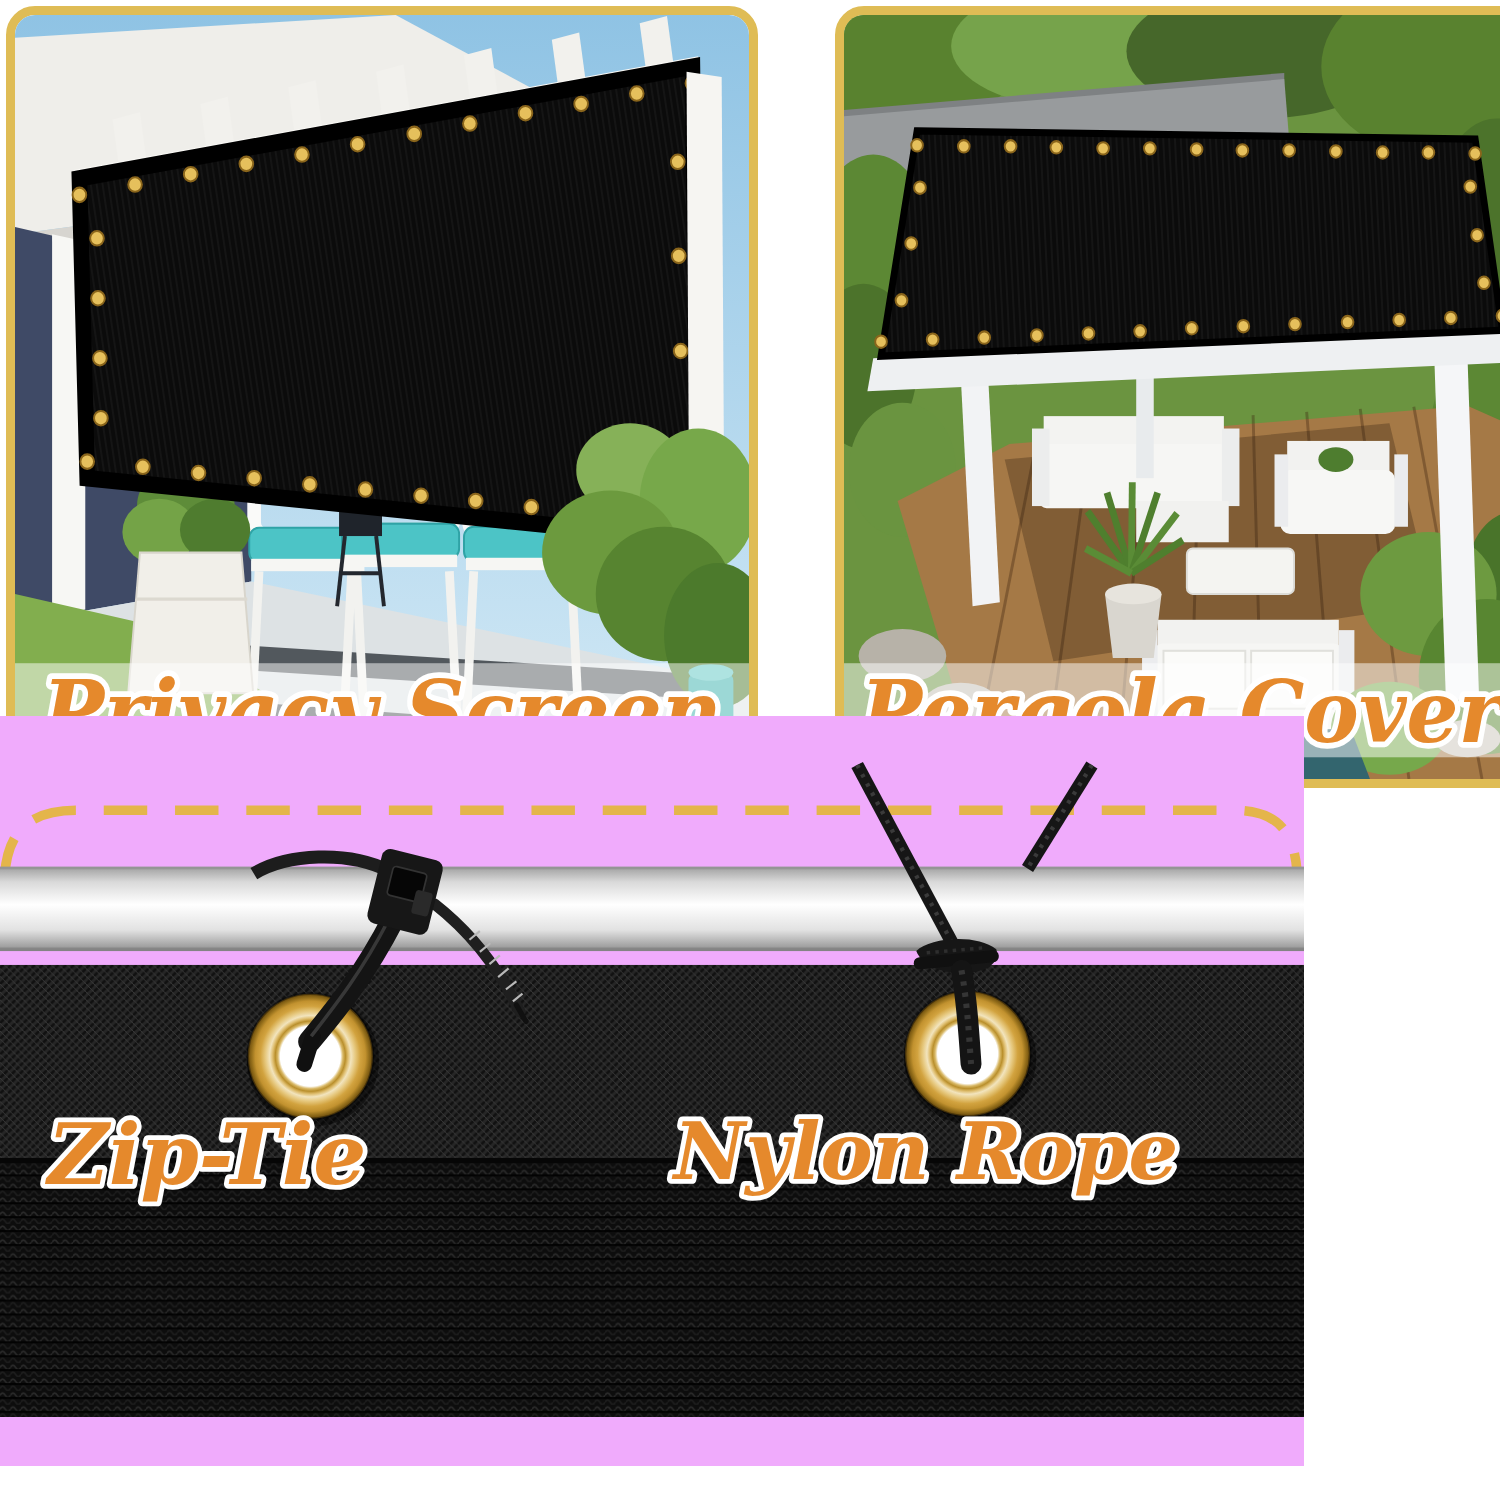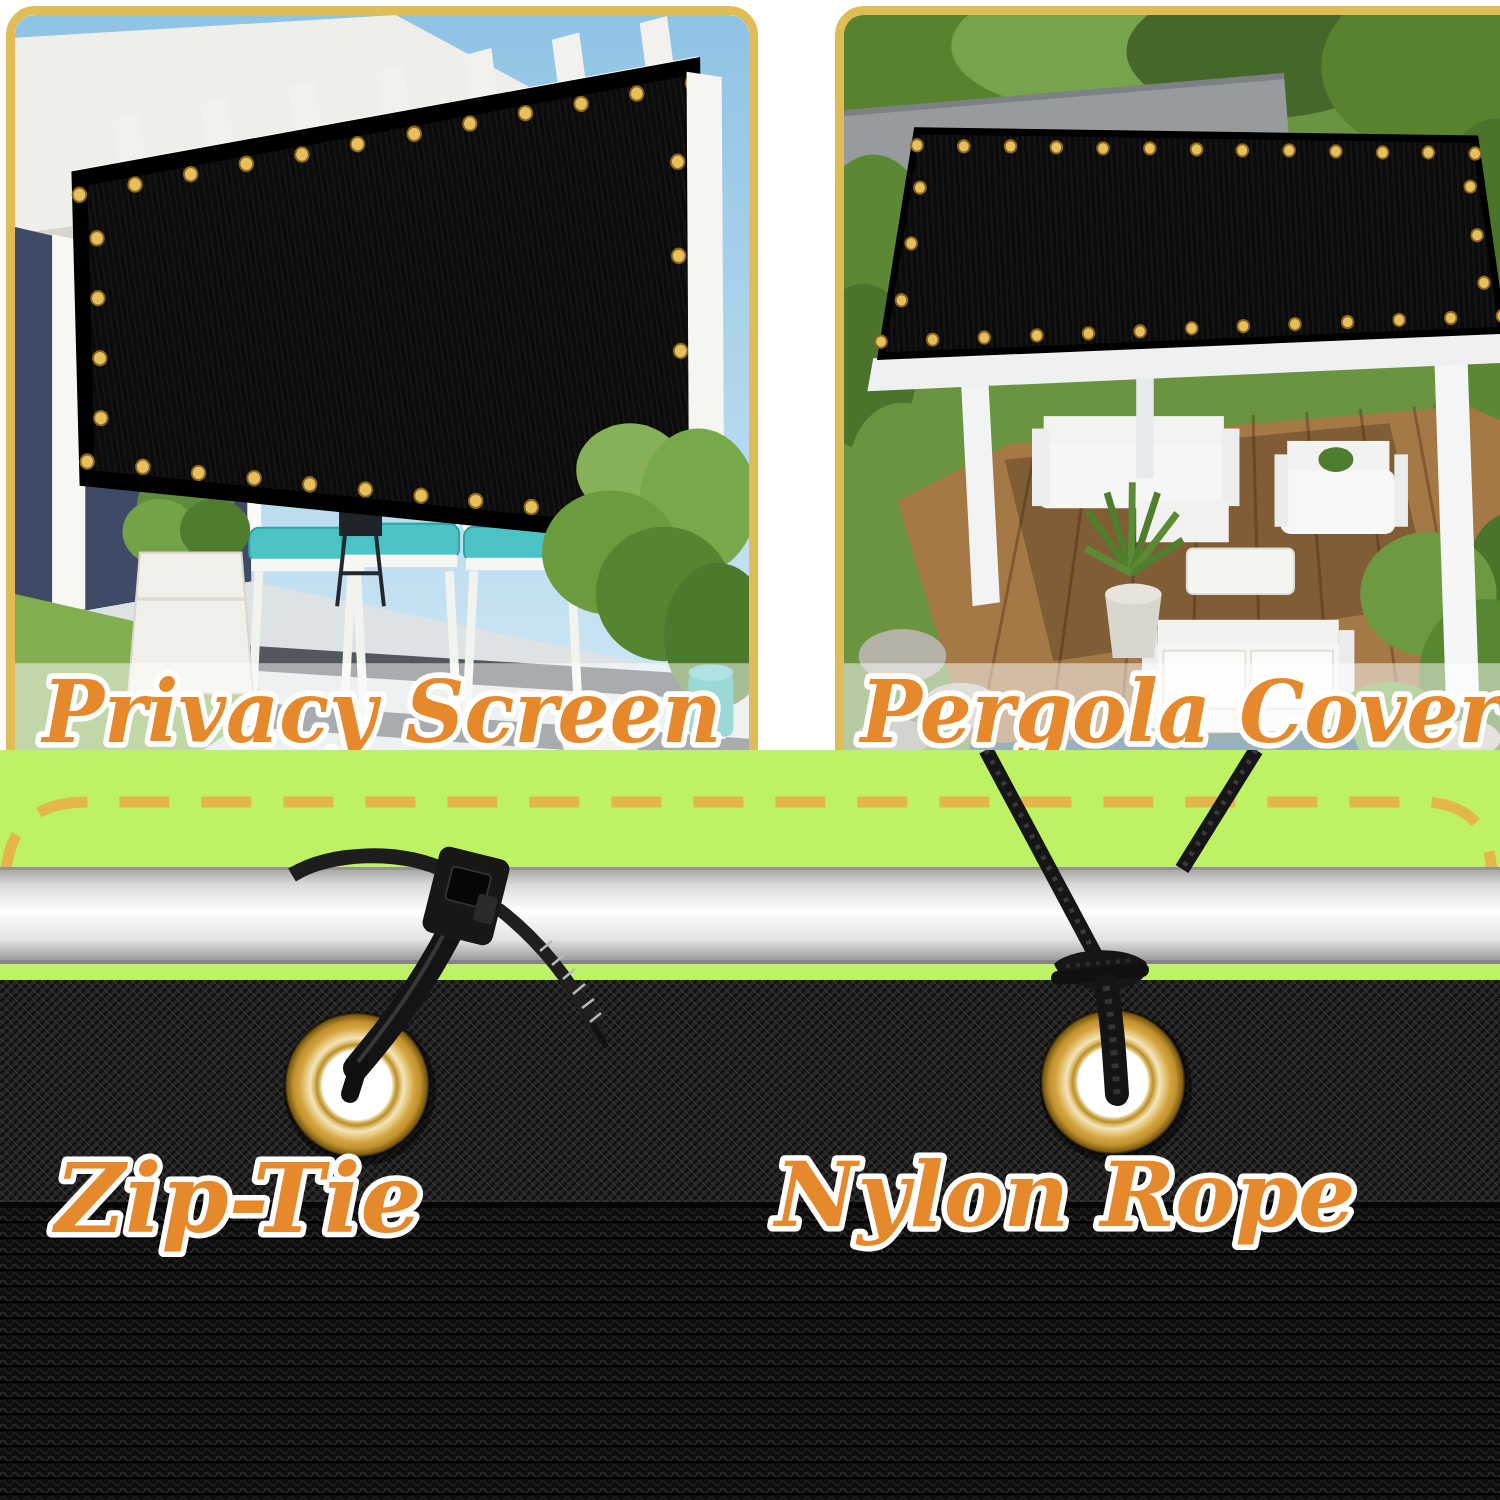--- a/index.html
+++ b/index.html
@@ -3,21 +3,21 @@
 <meta charset="utf-8">
 <style>
   html,body{margin:0;padding:0;background:#ffffff;}
   .canvas{position:relative;width:1500px;height:1500px;background:#fff;overflow:hidden;
           font-family:"DejaVu Serif", serif;}
   .panel{position:absolute;top:6px;height:782px;border:9px solid var(--gold-border,#dfbc55);
          border-radius:29px;overflow:hidden;background:#fff;box-sizing:border-box;}
   #panel-privacy{left:6px;width:752px;}
   #panel-pergola{left:801px;width:693px;margin-left:34px;}
   .panel svg{display:block;width:100%;height:100%;}
-  .bottom{position:absolute;left:0;top:750px;width:1500px;height:750px;background:#bef264;}
+  .bottom{position:absolute;left:0;top:716px;width:1304px;height:750px;background:#f0abfc;}
   .bottom svg{display:block;width:100%;height:100%;}
   .label-big{font-family:"DejaVu Serif",serif;font-weight:bold;font-style:italic;
              fill:var(--accent-orange,#e5892c);stroke:#ffffff;stroke-width:11px;
              paint-order:stroke;stroke-linejoin:round;}
   .dashline{stroke:var(--dash-gold,#e4b54b);}
   .cushion{fill:var(--teal-cushion,#4cc4c6);stroke:#2fa3a6;stroke-width:2;}
   .grom{fill:#e6c05c;stroke:#8a651b;stroke-width:2;}
 </style>
 </head>
 <body>

